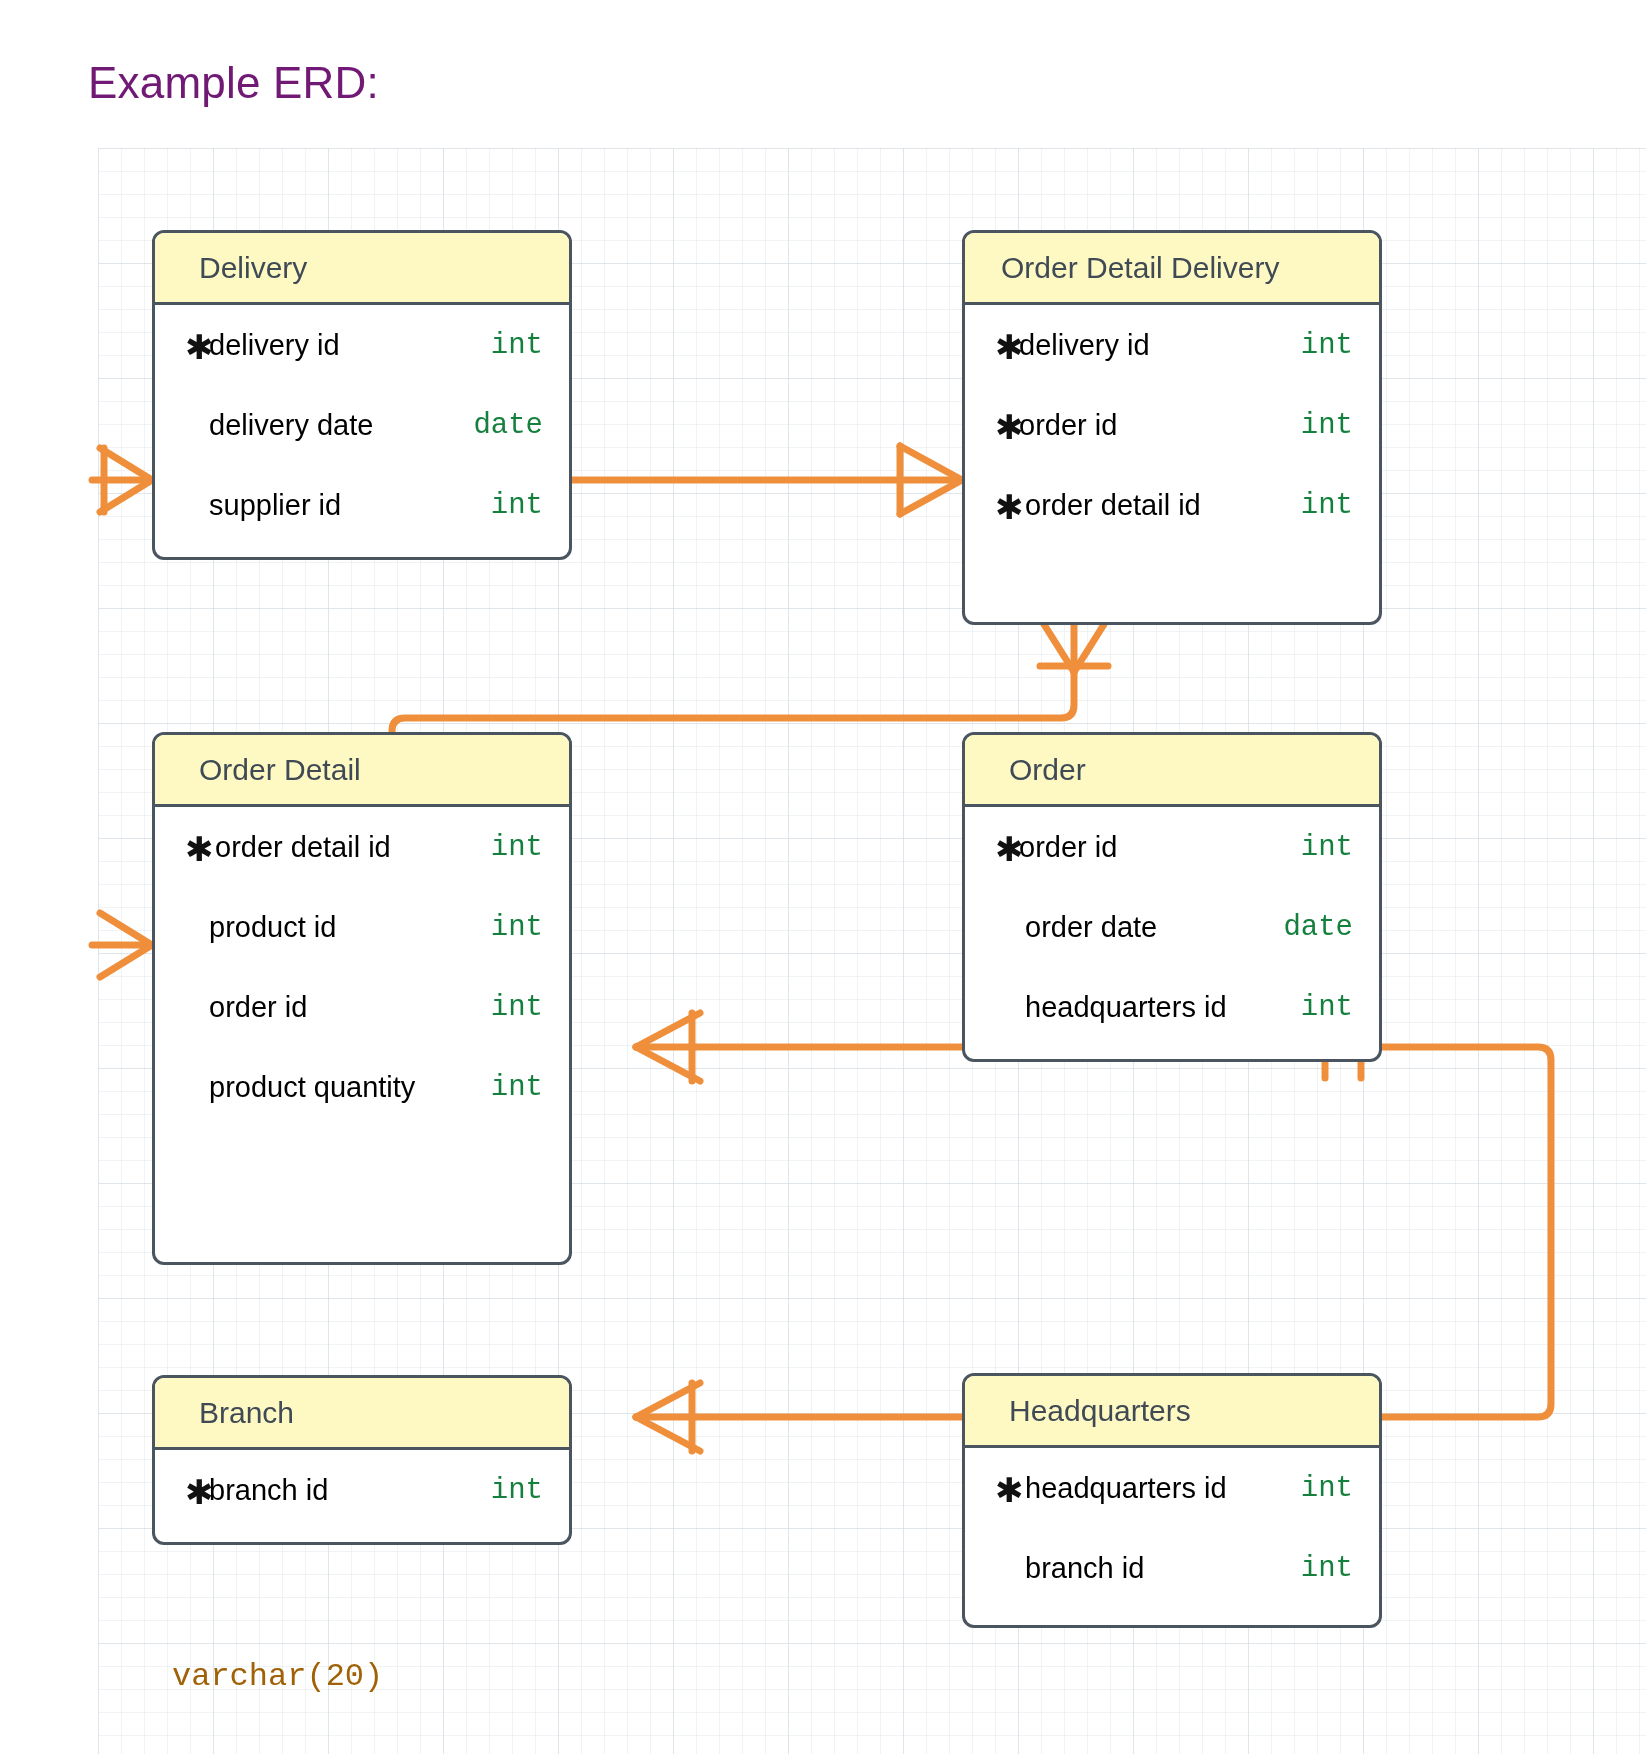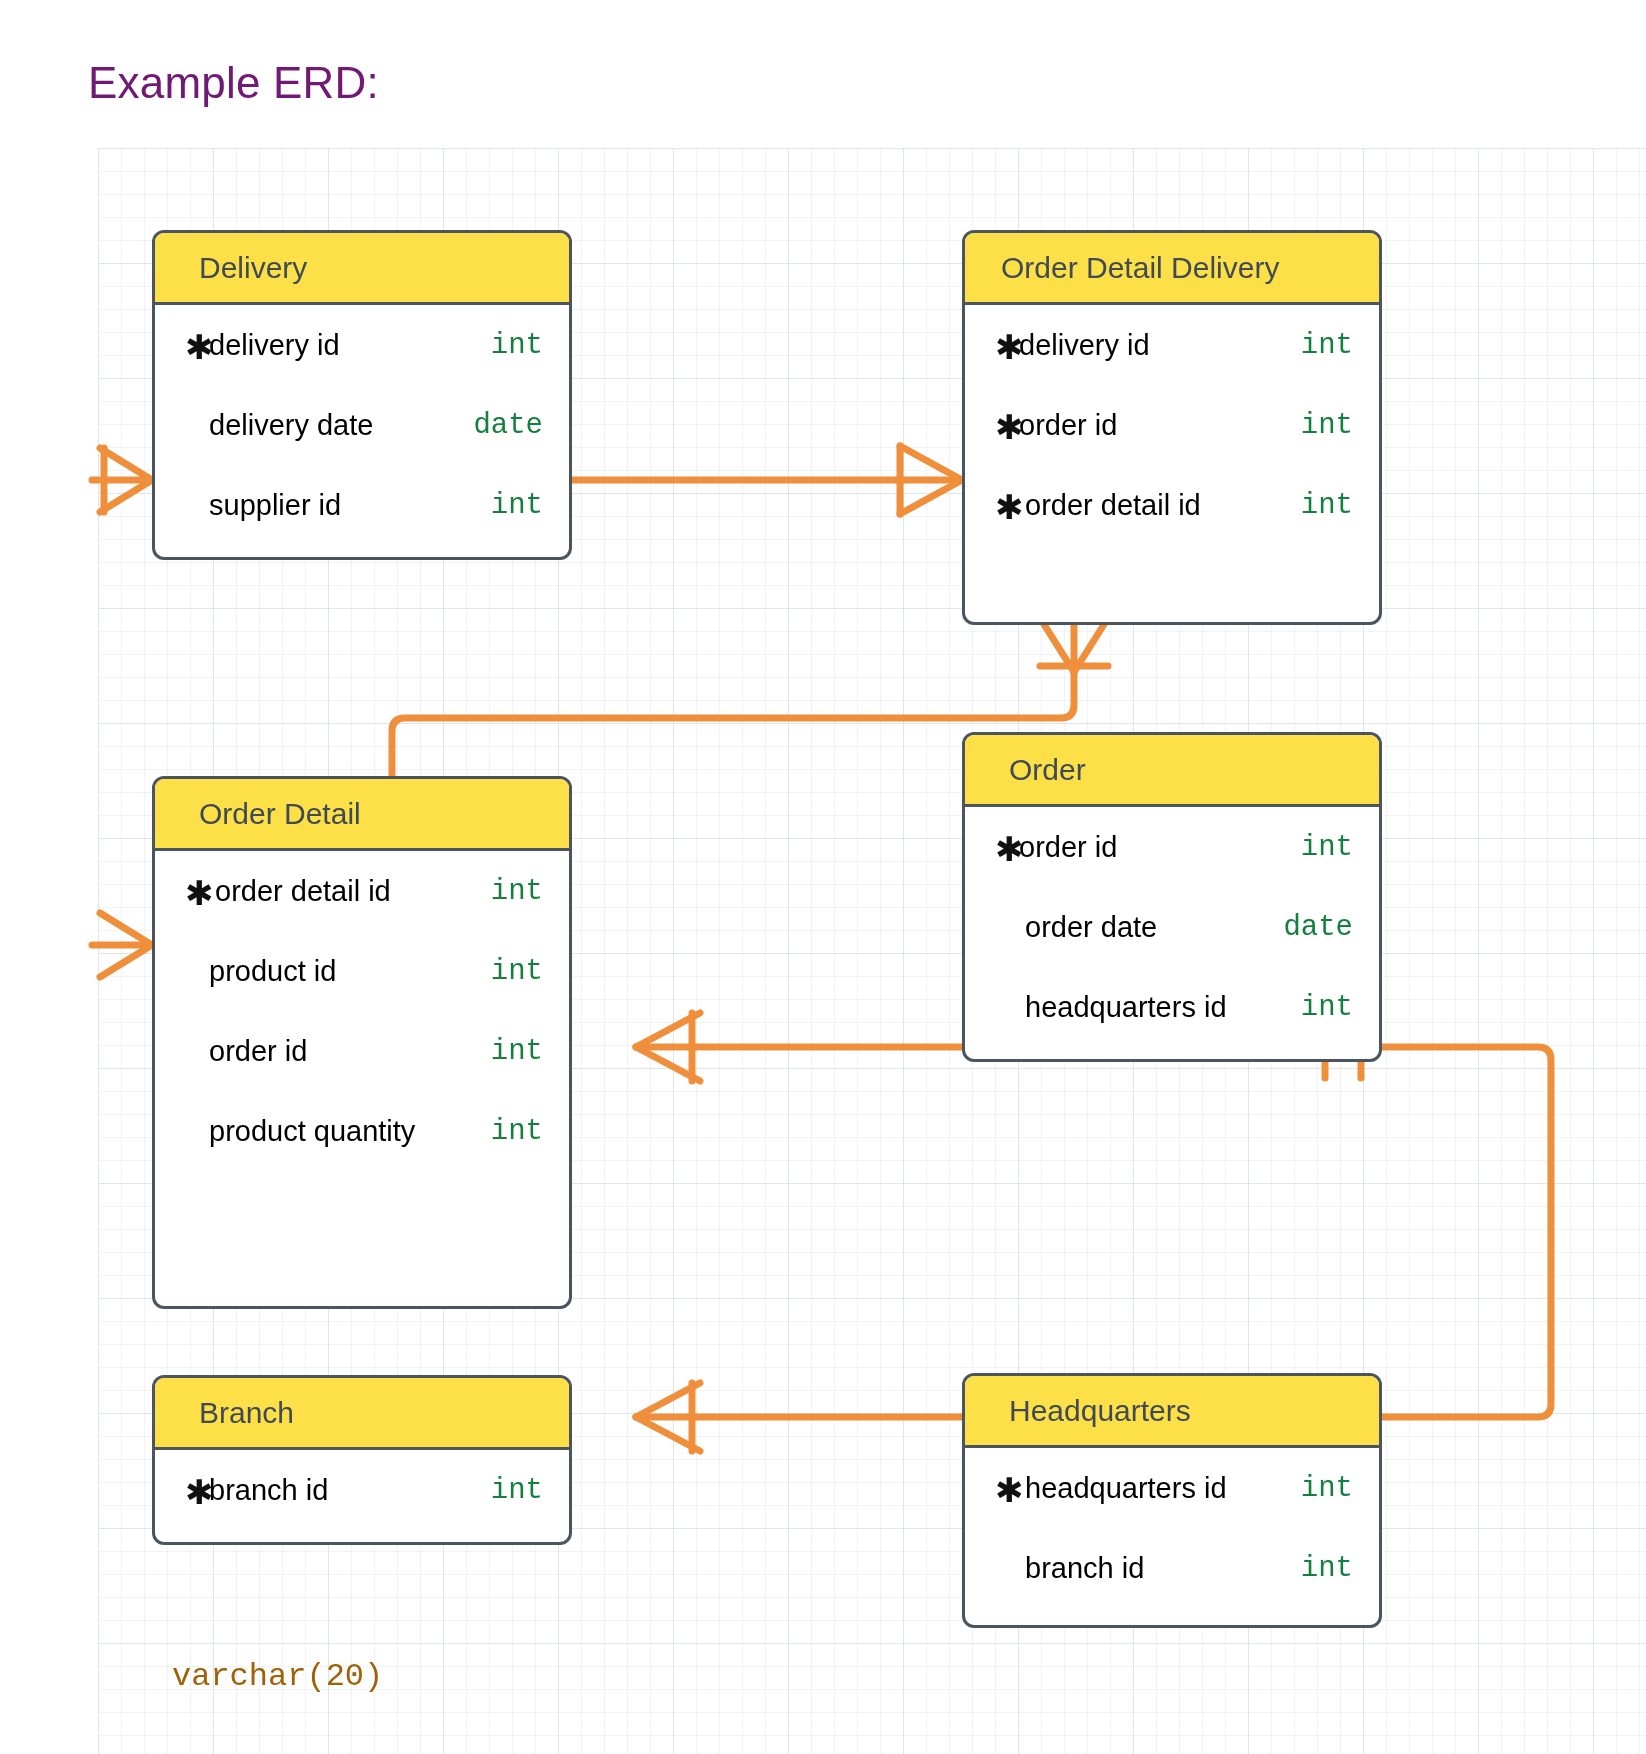--- a/index.html
+++ b/index.html
@@ -32,21 +32,21 @@
   
   .entity{
     position:absolute;
     border:3px solid #4a5560;
     border-radius:12px;
     background:#ffffff;
     box-sizing:border-box;
     overflow:hidden;
   }
   .entity .ehead{
-    background:#fde047;
+    background:#fef9c3;
     border-bottom:3px solid #4a5560;
     box-sizing:border-box;
     display:flex;align-items:center;
     padding-left:44px;
     color:#3f4a55;
     font-size:30px;
     height:72px;
   }
   .entity .ebody{position:relative;}
   .attr{
@@ -188,21 +188,21 @@
       <span class="atype">int</span>
     </div>
     <div class="attr">
       <span class="pk">✱</span>
       <span class="aname" style="margin-left:6px;">order detail id</span>
       <span class="atype">int</span>
     </div>
   </div>
 </div>
 
-<div class="entity" style="left:152px;top:732px;width:420px;height:533px;margin-top:44px;">
+<div class="entity" style="left:152px;top:732px;width:420px;height:533px;">
   <div class="ehead">
     <span>Order Detail</span>
   </div>
   <div class="ebody">
     <div class="attr">
       <span class="pk">✱</span>
       <span class="aname" style="margin-left:6px;">order detail id</span>
       <span class="atype">int</span>
     </div>
     <div class="attr">

